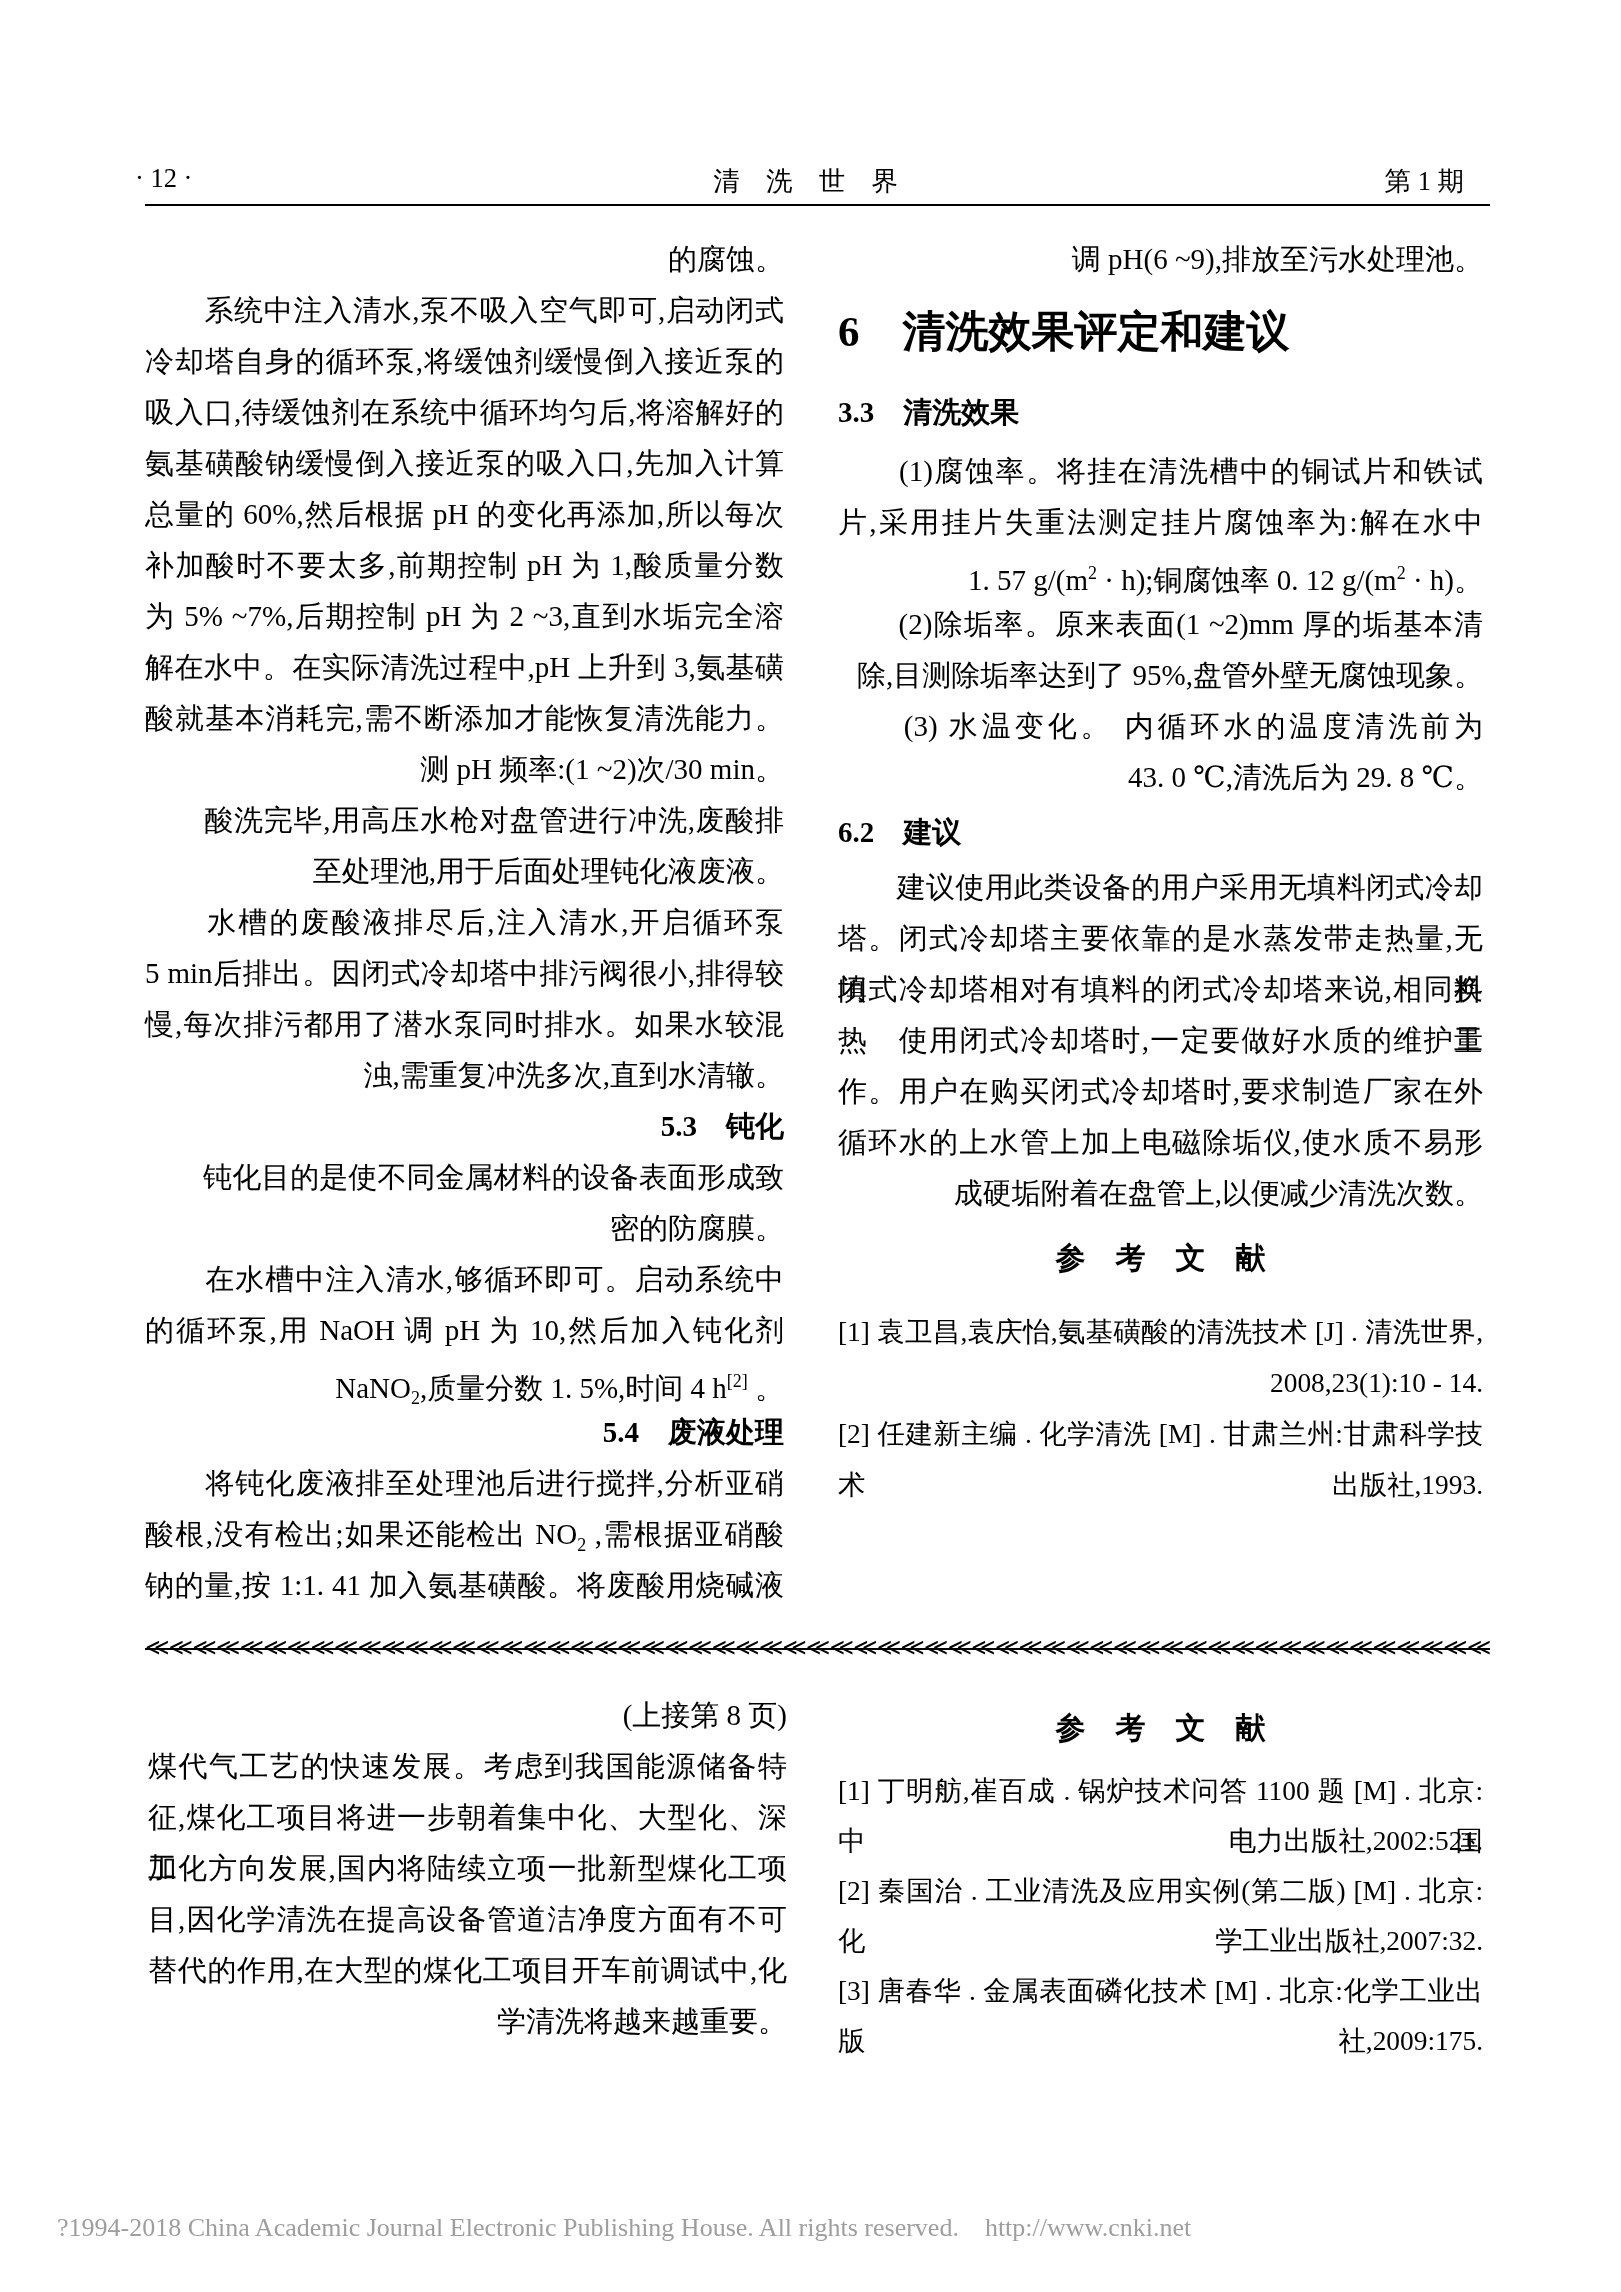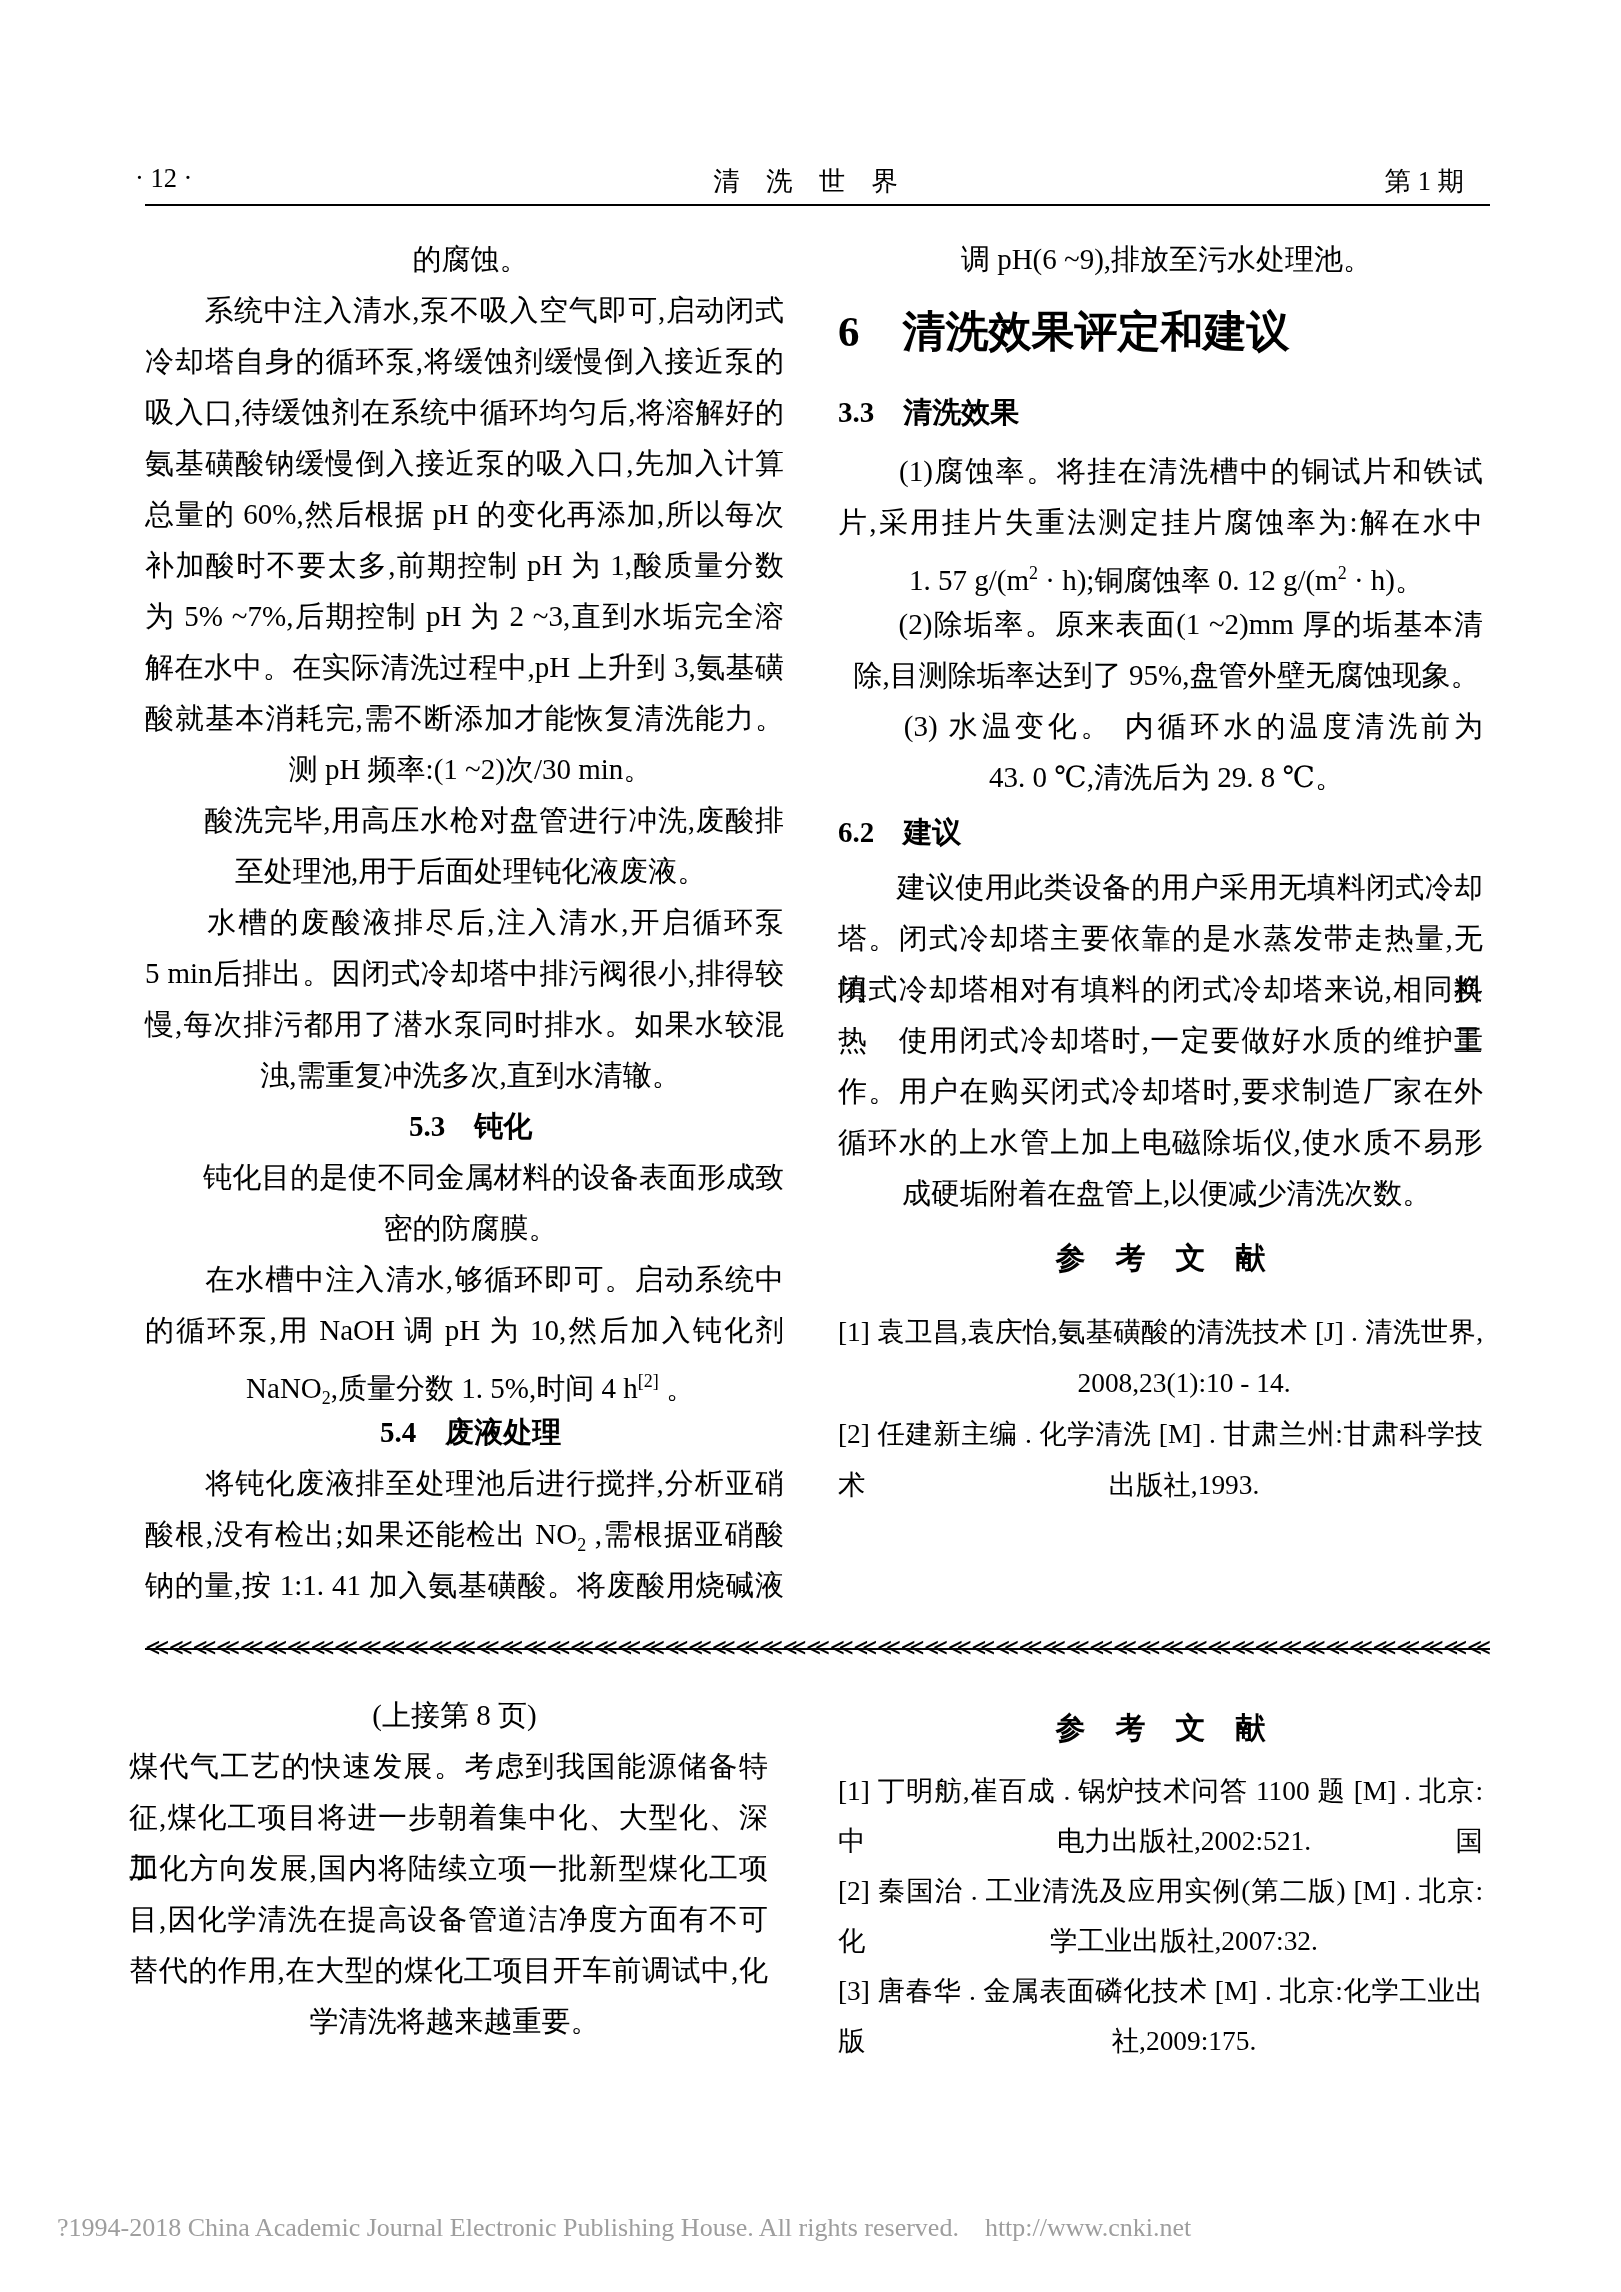--- a/index.html
+++ b/index.html
@@ -14,25 +14,25 @@
   
   .hdr-item{position:absolute;top:163px;font-size:26.5px;white-space:nowrap;}
   .hdr-page{left:135px;}
   .hdr-title{left:0;right:0;text-align:center;letter-spacing:9.8px;}
   .hdr-issue{right:157px;}
   .hdr-rule{position:absolute;top:204px;left:145px;width:1345px;height:2px;background:#000;}
   
   .col{position:absolute;width:645px;}
   .col-left-top{left:145px;top:234px;width:639px;}
   .col-right-top{left:838px;top:234px;}
-  .col-left-bottom{left:129px;top:1690px;width:639px;}
+  .col-left-bottom{left:148px;top:1690px;width:639px;}
   .col-right-bottom{left:838px;top:1690px;}
   .line{height:51px;line-height:51px;font-size:29px;white-space:nowrap;}
   .fill{white-space:normal;text-align:justify;text-align-last:justify;}
-  .short{white-space:nowrap;text-align:center;margin-left:12px;}
+  .short{white-space:nowrap;text-align:right;margin-left:12px;}
   .h-sub{font-weight:bold;font-size:29px;}
   .h-main{height:94px;line-height:94px;font-size:43px;font-weight:bold;}
   .h-sub-block{height:67px;line-height:67px;font-size:29px;font-weight:bold;}
   .h-sub-block2{height:59px;line-height:59px;font-size:29px;font-weight:bold;}
   .refs-title{height:78px;line-height:78px;text-align:center;font-weight:bold;font-size:30px;}
   .refs2-title{height:76px;line-height:76px;text-align:center;font-weight:bold;font-size:30px;}
   .ref-line{font-size:27.4px;height:51px;line-height:51px;}
   .col-right-bottom .ref-line{height:50px;line-height:50px;}
   .refs-list{margin-top:9.8px;}
   .indent{padding-left:35px;}

